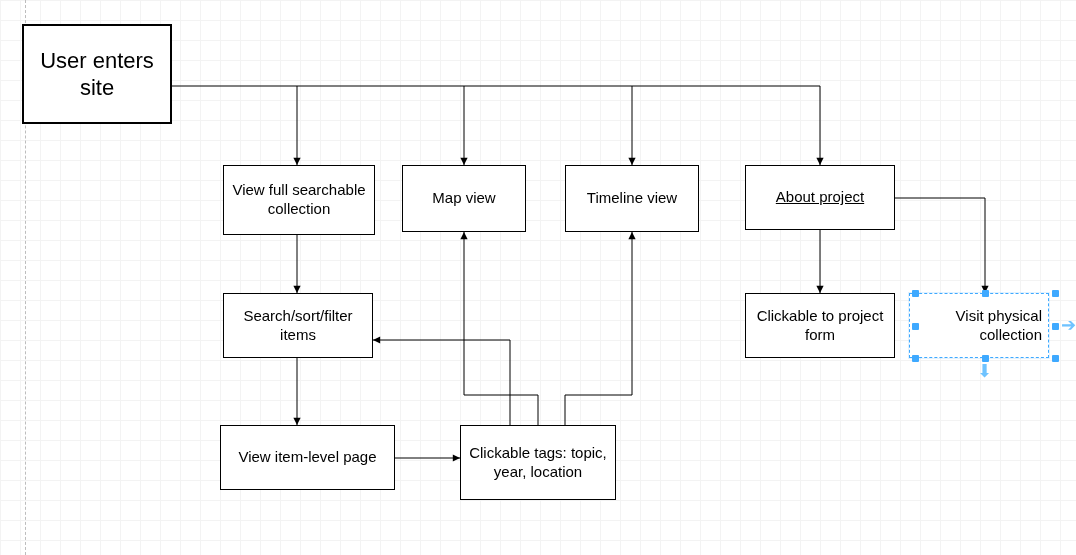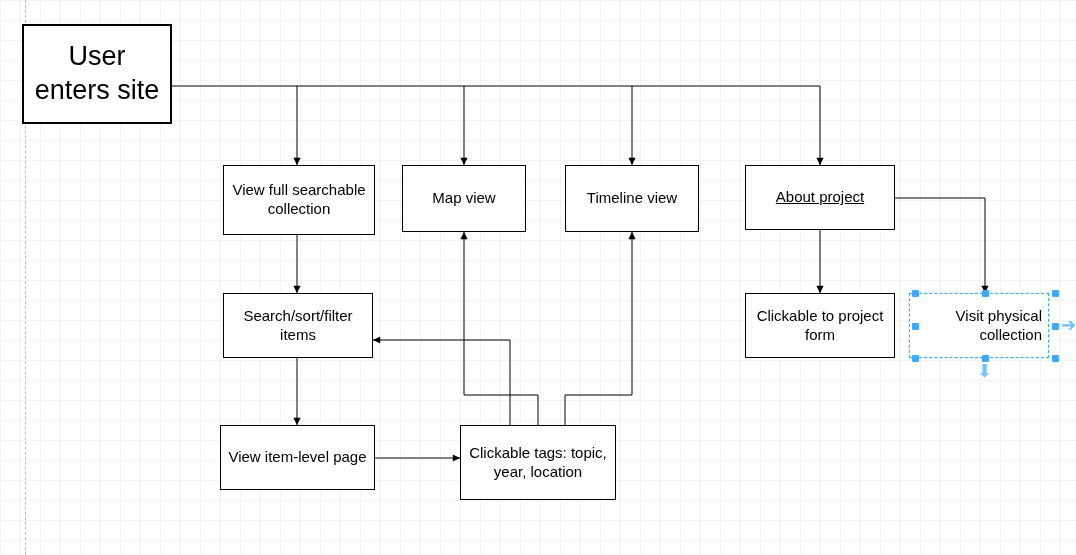--- a/index.html
+++ b/index.html
@@ -38,21 +38,21 @@
     border: 1px solid #000;
     display: flex;
     align-items: center;
     justify-content: center;
     text-align: center;
     padding: 4px 6px;
     box-sizing: border-box;
     line-height: 1.25;
   }
   .entry {
-    font-size: 27px;
+    font-size: 22px;
     font-weight: 400;
     border-width: 2px;
   }
   .selected {
     border: 1px dashed #3ea9ff;
     box-shadow: 0 0 0 1px rgba(62,169,255,0.15);
   }
   .handle {
     position: absolute;
     width: 7px;
@@ -140,21 +140,21 @@
   </div>
 
   <div class="box" style="left:745px; top:293px; width:150px; height:65px;">
     <span>Clickable to project form</span>
   </div>
 
   <div class="box selected" id="node-visit" style="left:909px; top:293px; width:140px; height:65px;text-align:right;">
     <span>Visit physical collection</span>
   </div>
 
-  <div class="box" style="left:220px; top:425px; width:155px; height:65px;">
+  <div class="box" style="left:220px; top:425px; width:175px; height:65px;">
     <span>View item-level page</span>
   </div>
 
   <div class="box" style="left:460px; top:425px; width:156px; height:75px;">
     <span>Clickable tags: topic, year, location</span>
   </div>
 
   <div id="sel-handles">
       <div class="handle" style="left: 912px; top: 290px;"></div>
       <div class="handle" style="left: 982px; top: 290px;"></div>

